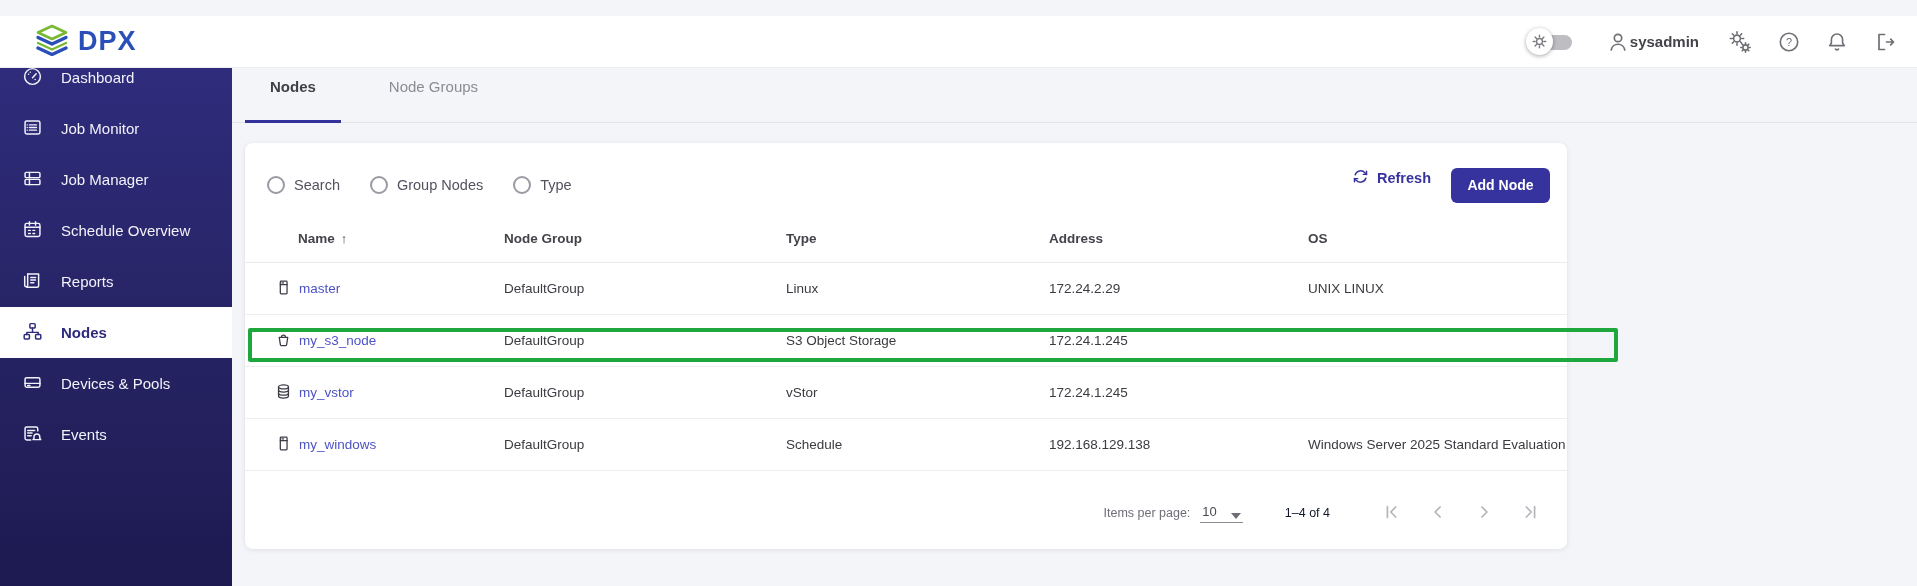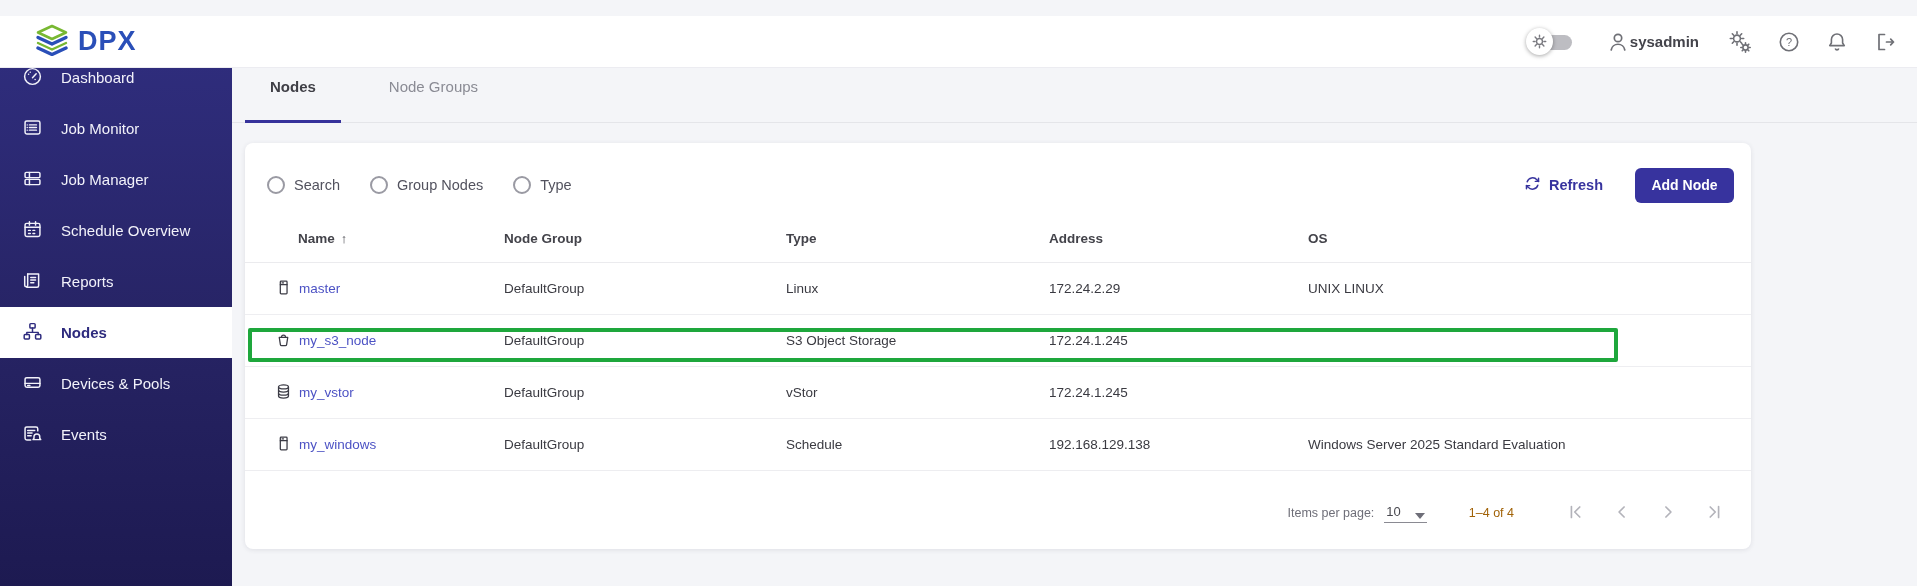--- a/index.html
+++ b/index.html
@@ -33,29 +33,29 @@
   .side-item.active { background:#ffffff; color:#2e2b7e; font-weight:bold; }
   .side-item.active svg { stroke:#2e2b7e; }
 
   
   .content { position:absolute; top:52px; left:232px; width:1685px; height:534px; background:#f4f5f8; }
   .tabbar { display:flex; align-items:stretch; height:71px; padding-left:13px; border-bottom:1px solid #e4e5e9; gap:23px; }
   .tab { display:flex; align-items:center; justify-content:center; padding:0 25px; font-size:15px; color:#8a8b94;
          cursor:pointer; border-bottom:3px solid transparent; margin-bottom:-1px; }
   .tab.active { color:#3f3f46; font-weight:bold; border-bottom-color:#36329b; }
 
-  .card { position:relative; margin:20px 27px 0 13px; width:1506px; height:406px; background:#ffffff;
+  .card { position:relative; margin:20px 27px 0 13px; width:1322px; height:406px; background:#ffffff;
           border-radius:8px; box-shadow:0 1px 5px rgba(40,40,70,.10); }
 
   .filter-row { display:flex; align-items:center; height:72px; padding:12px 17px 0 22px; }
   .radio-group { display:flex; align-items:center; gap:30px; }
   .radio-opt { display:flex; align-items:center; gap:9px; cursor:pointer; }
   .radio-circle { width:18px; height:18px; border-radius:50%; border:2px solid #9a9aa3; background:#fff; }
   .radio-label { font-size:14.5px; color:#52525e; }
-  .filter-actions { margin-left:auto; display:flex; align-items:center; gap:32px; }
+  .filter-actions { margin-left:auto; display:flex; align-items:flex-start; gap:20px; }
   .refresh-btn { display:flex; align-items:center; gap:8px; color:#37339e; font-size:14.5px; font-weight:bold; cursor:pointer; }
   .add-node-btn { width:99px; height:35px; background:#37339e; color:#ffffff; border:none; border-radius:6px;
                   font-family:inherit; font-size:14px; font-weight:bold; cursor:pointer; }
 
   .grid-row { display:grid; grid-template-columns:229px 282px 263px 259px 1fr; padding-left:30px; align-items:center; }
   .thead { height:48px; border-bottom:1px solid #ebebee; font-size:13.5px; font-weight:bold; color:#43434a; }
   .thead .th-name { padding-left:23px; display:flex; align-items:center; gap:6px; }
   .sort-arrow { font-size:13px; color:#3c3c44; }
   .trow { height:52px; border-bottom:1px solid #eeeef1; font-size:13.5px; color:#3a3a41; }
   .cell-name { display:flex; align-items:center; gap:7px; }
@@ -64,21 +64,21 @@
 
   .highlight-box { position:absolute; left:3px; top:185px; width:1370px; height:34px;
                    border:4px solid #1ea73c; border-radius:2px; pointer-events:none; z-index:3; }
 
   .paginator { display:flex; align-items:center; justify-content:flex-end; height:70px; padding:14px 27px 0 0;
                font-size:12.5px; color:#6e6e78; }
   .ipp-select { display:flex; align-items:flex-end; gap:14px; margin-left:10px; border-bottom:1px solid #8a8a92;
                 padding:0 2px 3px 2px; cursor:pointer; }
   .ipp-value { font-size:13px; color:#48484f; }
   .caret-down { width:0; height:0; border-left:5px solid transparent; border-right:5px solid transparent; border-top:6px solid #6e6e78; }
-  .range-label { margin-left:42px; color:#a16207; }
+  .range-label { margin-left:42px; color:#0f172a; }
   .pager-icons { display:flex; align-items:center; gap:26px; margin-left:52px; }
   .pager-icons svg { stroke:#b3b3ba; cursor:default; }
 </style>
 </head>
 <body>
 
 <div class="page">
 
   <div class="topbar">
     <div class="brand">

